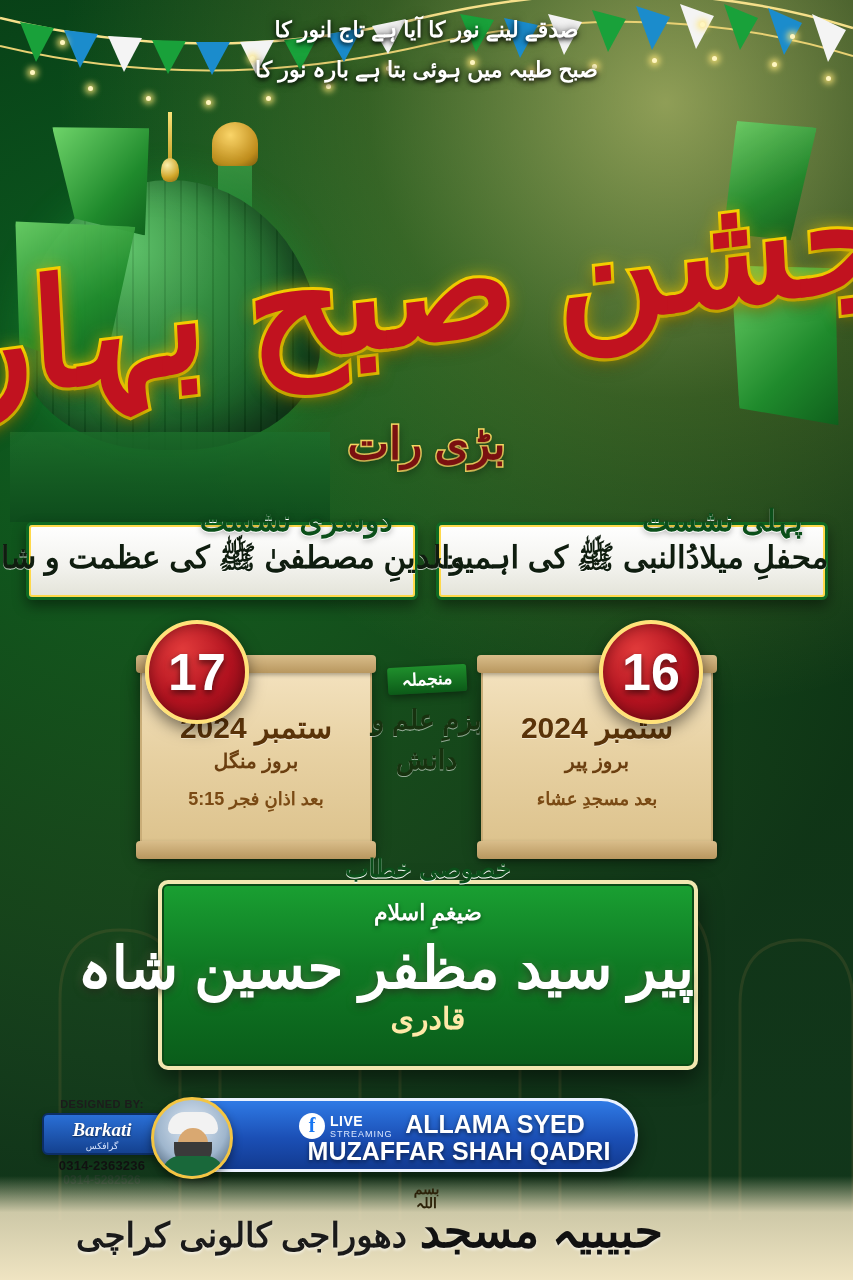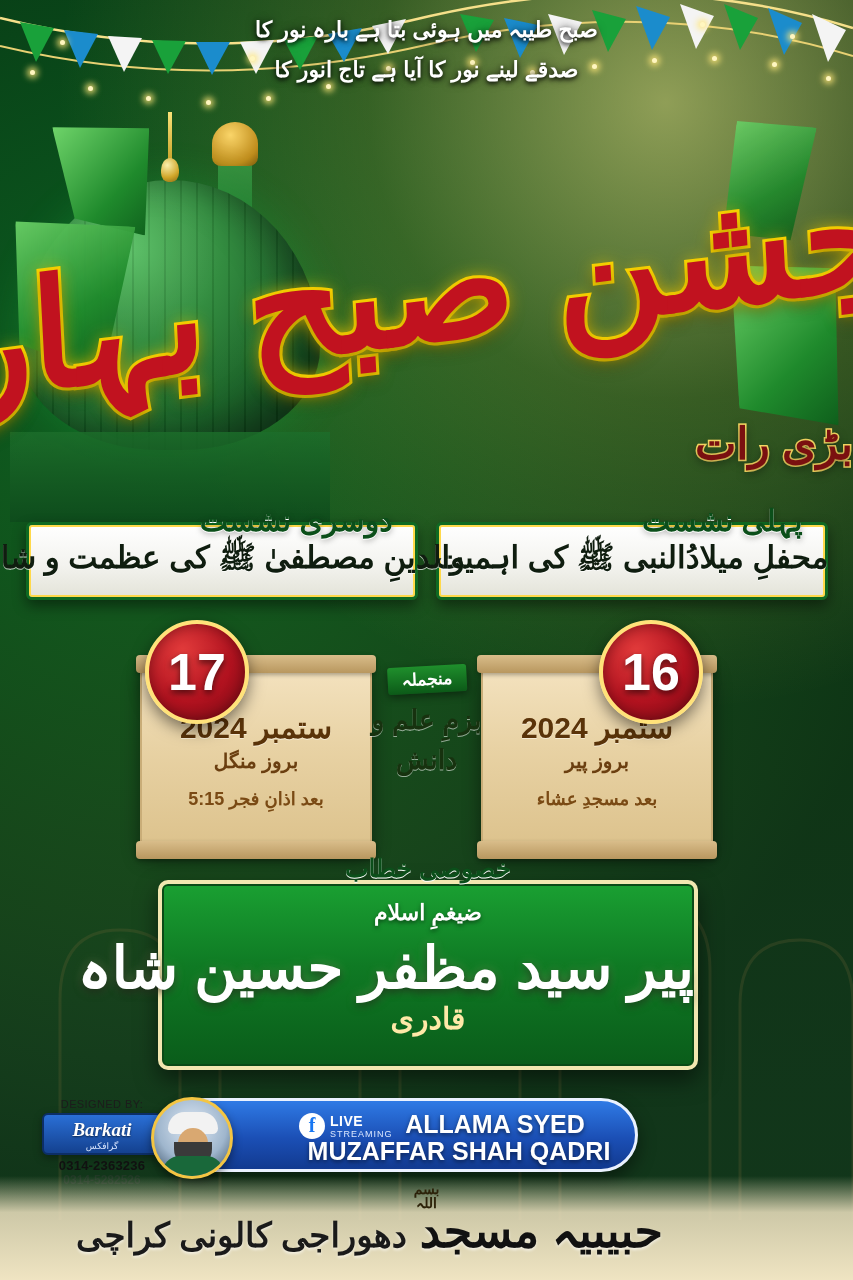--- a/index.html
+++ b/index.html
@@ -129,21 +129,21 @@
     text-shadow:
       0 0 18px rgba(255,215,0,0.85),
       0 6px 16px rgba(0,0,0,0.55);
     transform: rotate(-7deg) skewX(-4deg);
     white-space: nowrap;
     padding: 0 10px;
   }
 
   .subtitle-bari {
     position: absolute; top: 418px; left: 0; width: 853px;
-    text-align: right; direction: rtl; z-index: 10;
+    text-align: center; direction: rtl; z-index: 10;
   }
   .subtitle-bari span {
     font-size: 44px; font-weight: bold;
     color: #7a1010;
     -webkit-text-stroke: 3px #ffe066;
     paint-order: stroke fill;
     text-shadow: 0 3px 10px rgba(0,0,0,0.5);
   }
 
   
@@ -283,21 +283,21 @@
     font-size: 30px; font-weight: bold; color: #ffe9a8;
     margin-top: -4px;
   }
 
   
   .designer {
     position: absolute; left: 42px; top: 1098px; width: 120px; z-index: 13;
     text-align: center; direction: ltr;
   }
   .designer-label {
-    font-size: 11px; font-weight: normal; color: #1c1c1c; letter-spacing: .4px;
+    font-size: 11px; font-weight: bold; color: #1c1c1c; letter-spacing: .4px;
   }
   .designer-card {
     margin-top: 3px;
     background: linear-gradient(180deg, #2a6fd6, #14418f);
     border-radius: 6px;
     border: 2px solid #0c2e66;
     padding: 4px 2px 2px;
     box-shadow: 0 3px 8px rgba(0,0,0,0.35);
   }
   .designer-name {
@@ -473,22 +473,22 @@
     <div class="dot" style="left:712px;top:56px"></div>
     <div class="dot" style="left:772px;top:62px"></div>
     <div class="dot" style="left:826px;top:76px"></div>
     <div class="dot" style="left:60px;top:40px"></div>
     <div class="dot" style="left:250px;top:56px"></div>
     <div class="dot" style="left:700px;top:22px"></div>
     <div class="dot" style="left:790px;top:34px"></div>
   </div>
 
   <div class="couplet">
+    <div>صدقے لینے نور کا آیا ہے تاج انور کا</div>
     <div>صبح طیبہ میں ہوئی بتا ہے بارہ نور کا</div>
-    <div>صدقے لینے نور کا آیا ہے تاج انور کا</div>
   </div>
 
   <div class="title-area">
     <div class="title-main">جشن صبح بہار</div>
   </div>
 
   <div class="subtitle-bari">
     <span>بڑی رات</span>
   </div>
 

